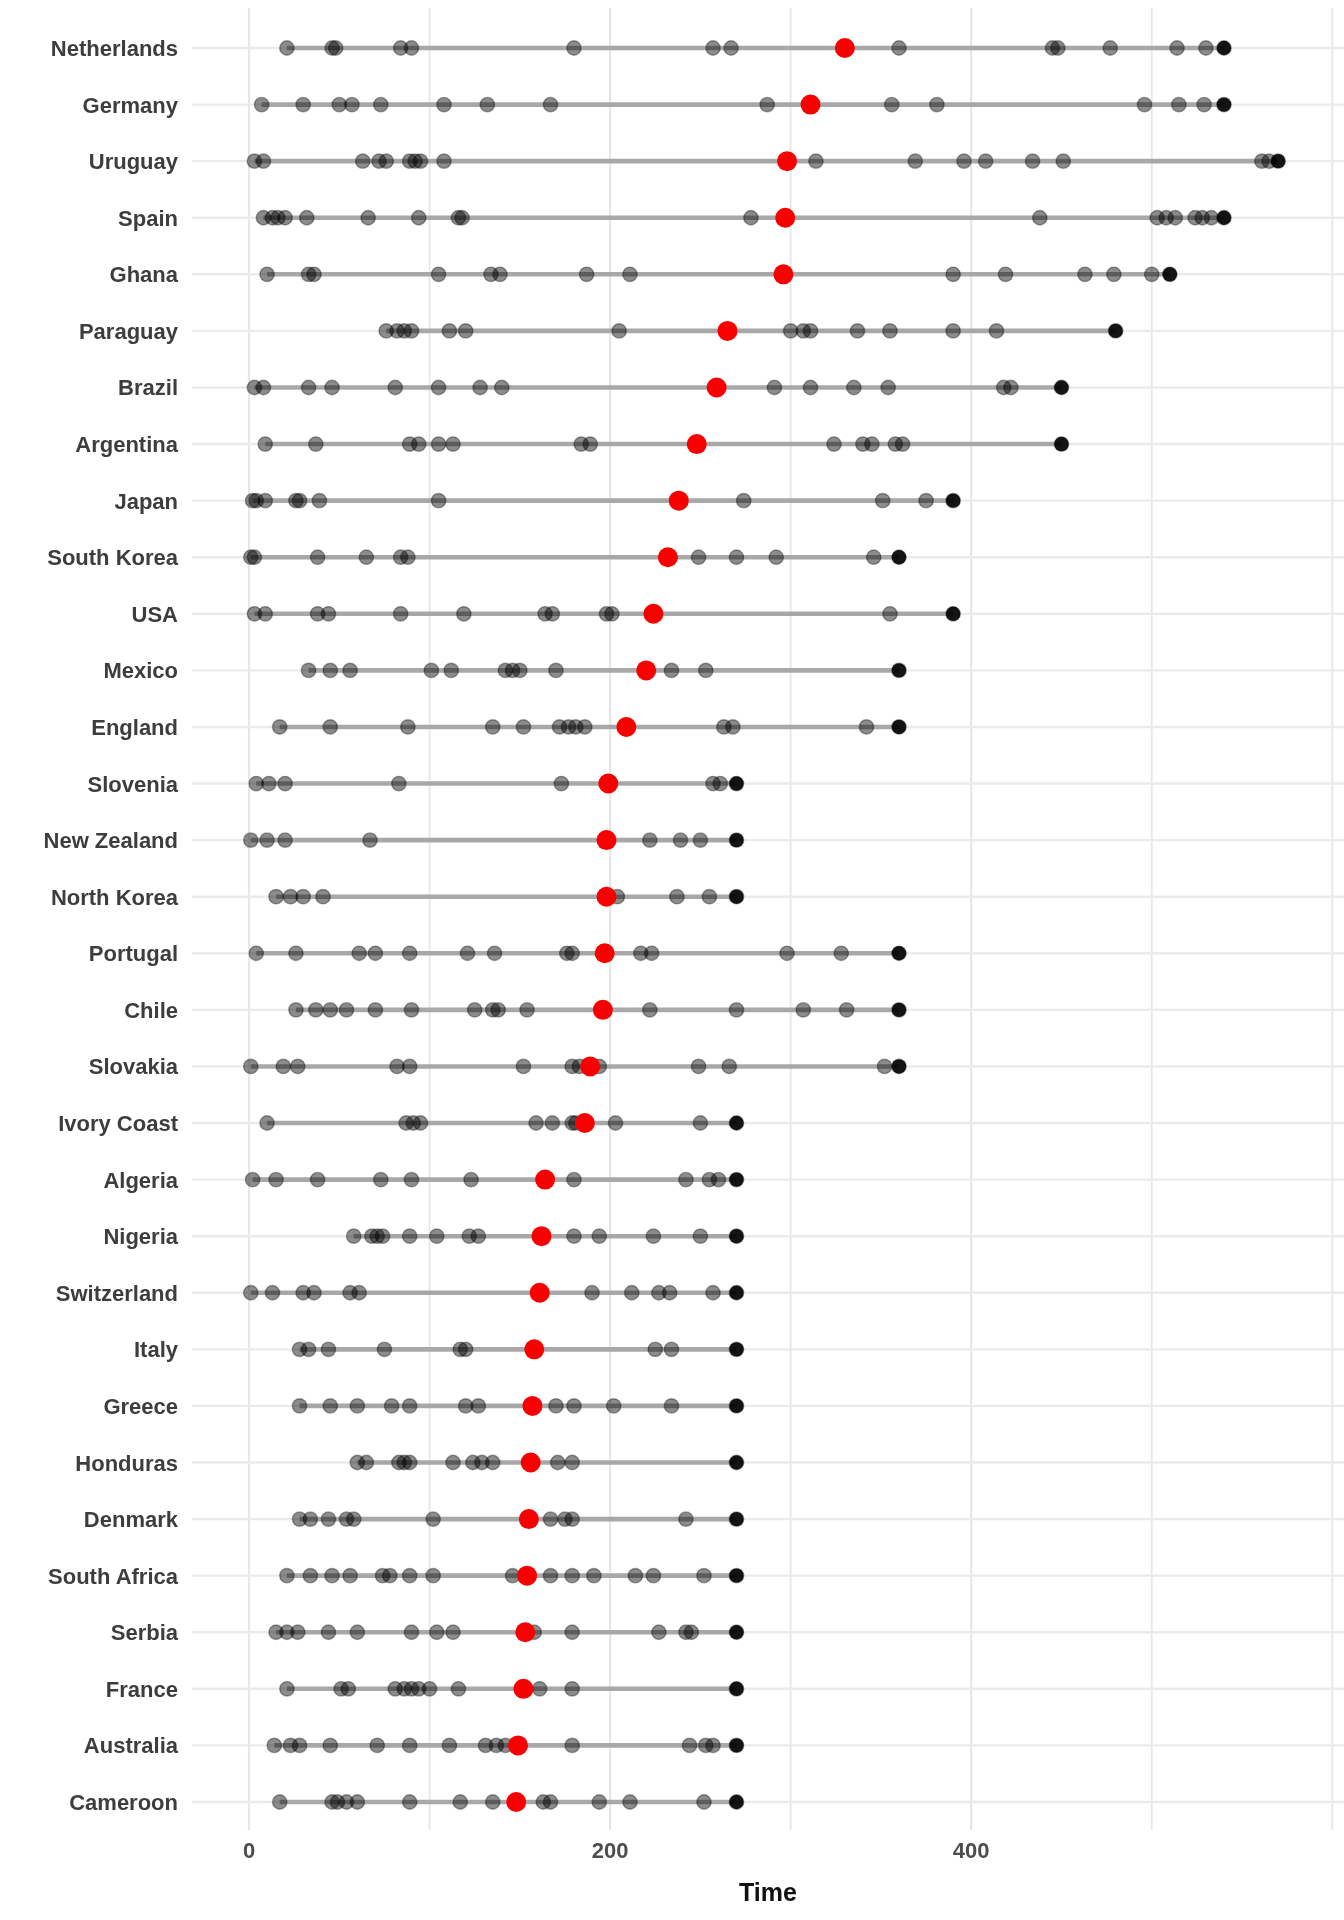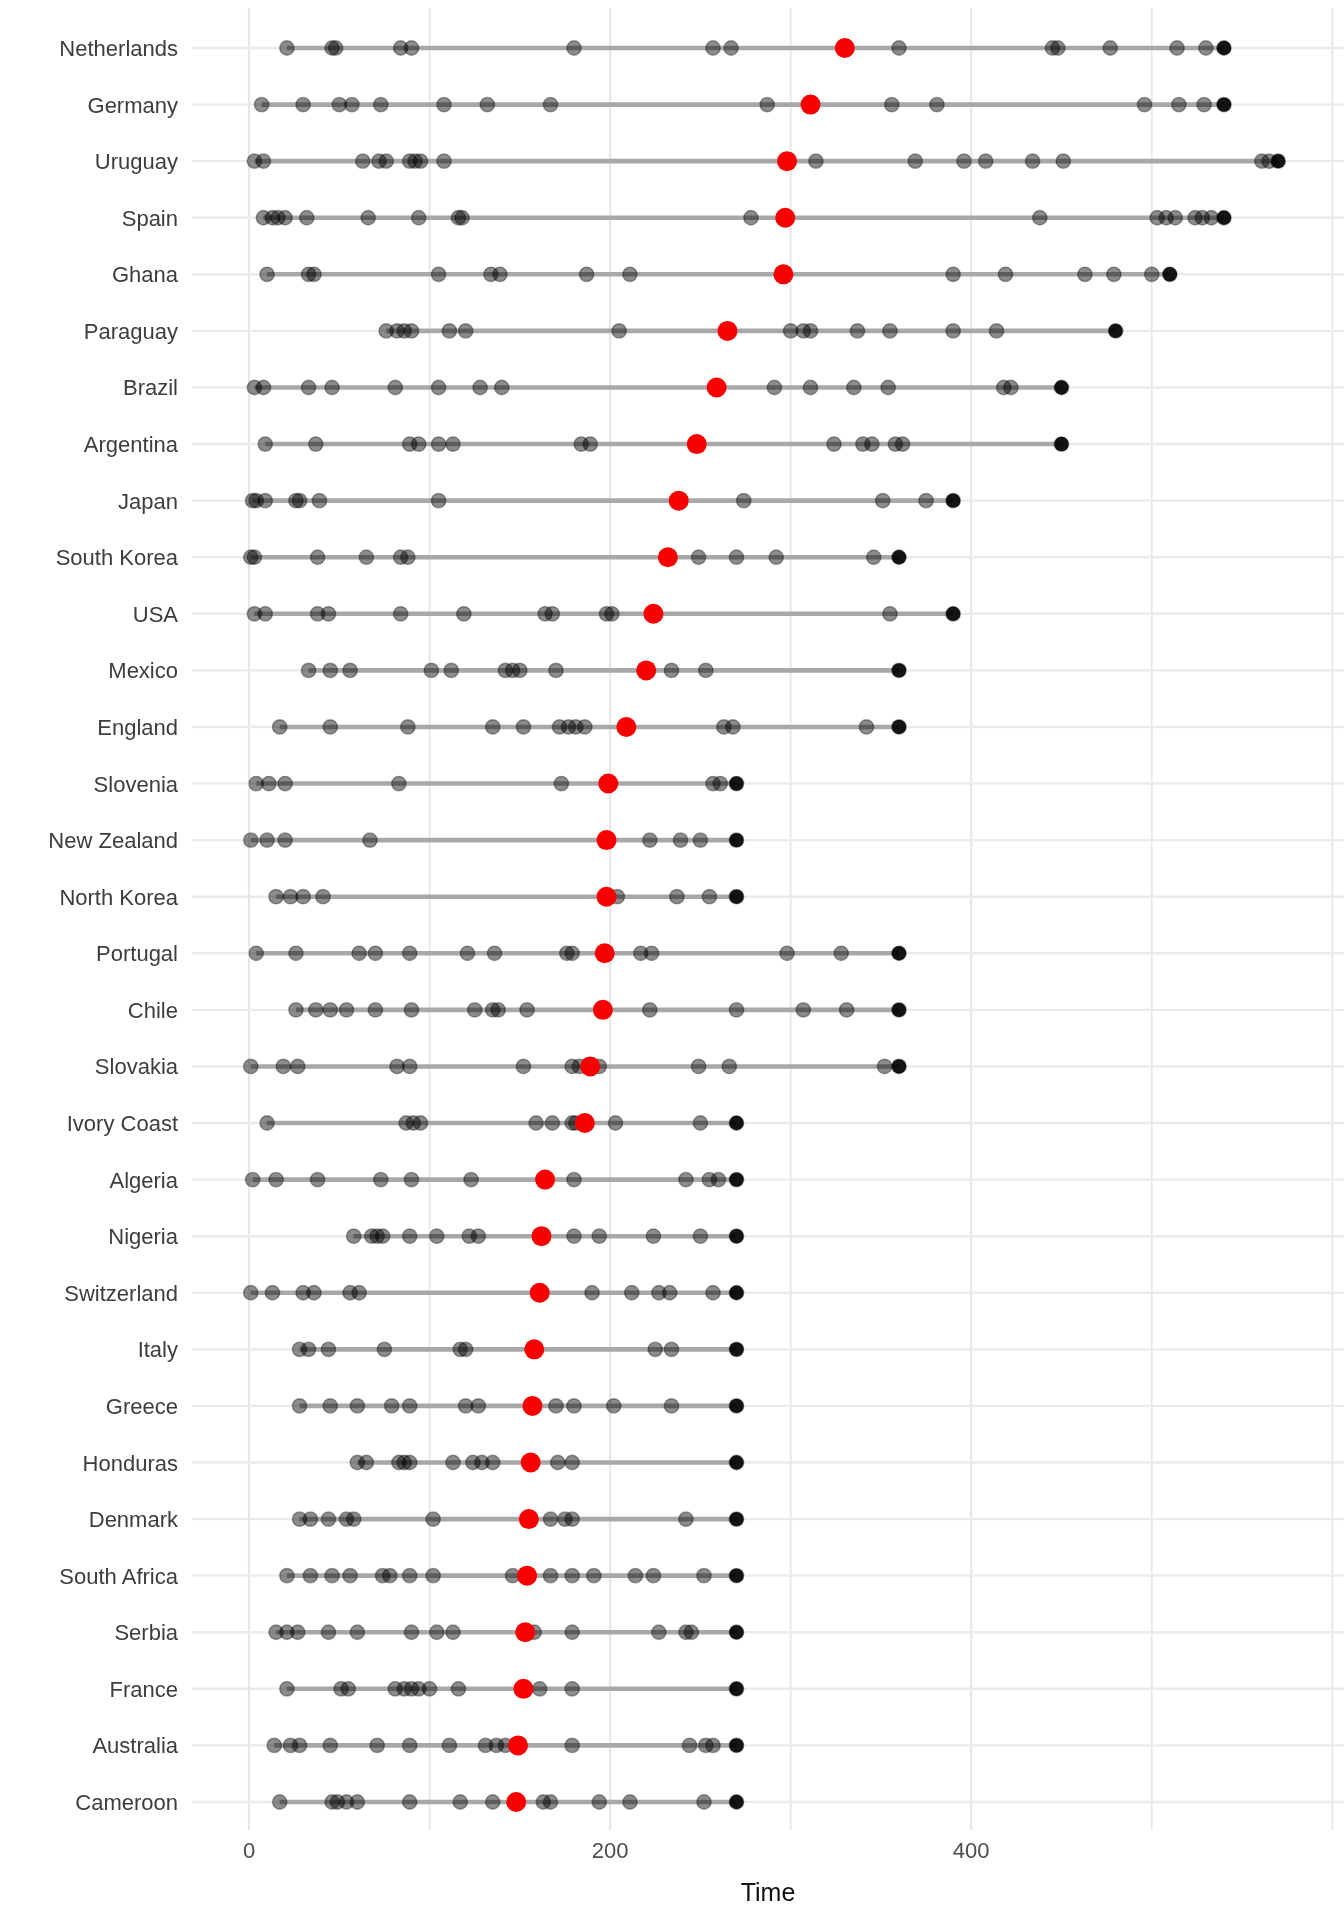--- a/index.html
+++ b/index.html
@@ -1,17 +1,17 @@
 <!DOCTYPE html>
 <html><head>
 <meta charset="utf-8">
 <style>
   html,body{margin:0;padding:0;background:#ffffff;}
   body{width:1344px;height:1920px;position:relative;font-family:"Liberation Sans",sans-serif;}
-  #chart-wrap{position:absolute;left:0;top:0;width:1344px;height:1920px;}
+  #chart-wrap{position:absolute;left:0;top:0;width:1344px;height:1920px;font-weight:bold;}
   svg text{font-family:"Liberation Sans",sans-serif;}
   .country-label{fill:#3d3d3d;font-size:22px;}
   .tick-label{fill:#4d4d4d;font-size:22px;}
   .axis-title{fill:#111111;font-size:25px;}
 </style>
 </head>
 <body>
 
 <div id="chart-wrap">
   <svg id="plot" width="1344" height="1920" viewBox="0 0 1344 1920">

